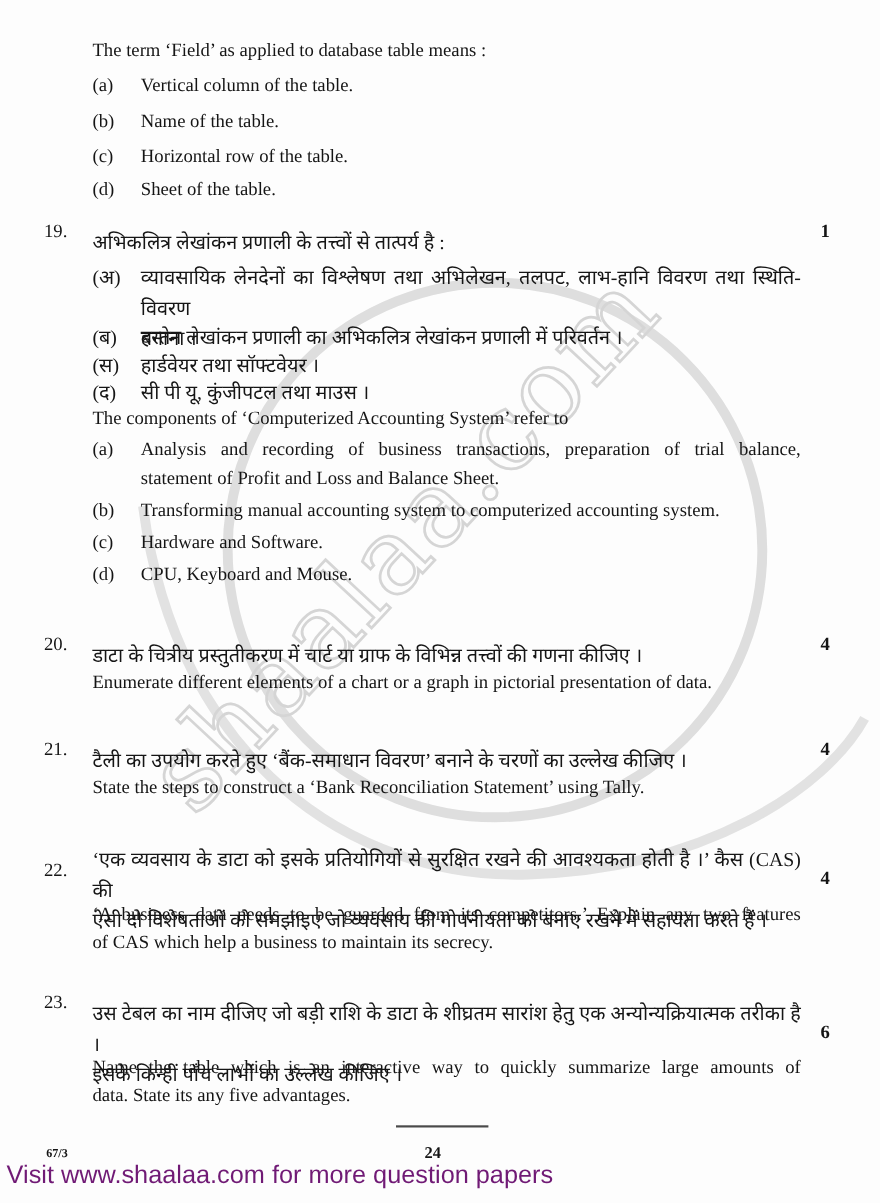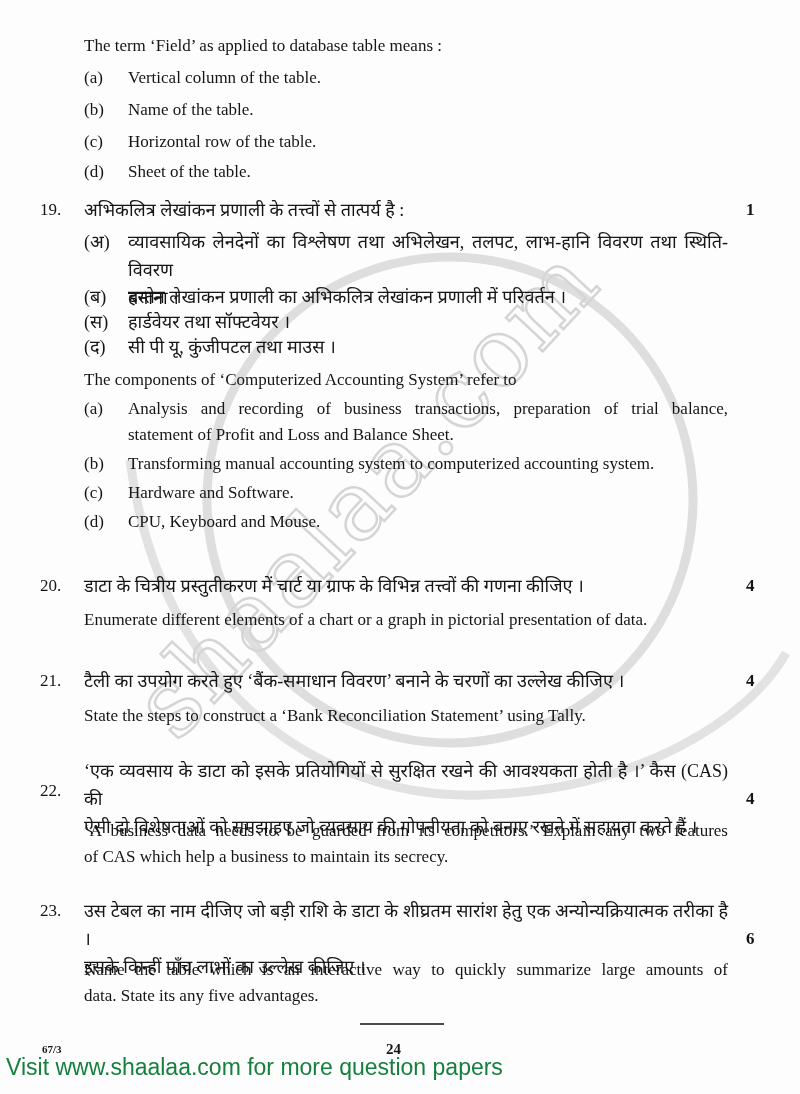--- a/index.html
+++ b/index.html
@@ -8,36 +8,36 @@
     width:800px;height:1094px;
     margin:0 auto;
     background:#fdfdfd;
     font-family:"Liberation Serif","DejaVu Serif",serif;
     color:#151515;
     overflow:hidden;
   }
   .abs{position:absolute;}
   .wm{position:absolute;left:0;top:0;pointer-events:none;}
   .stem{font-size:17px;line-height:28px;}
-  .hindi{font-size:18px;line-height:28px;}
+  .hindi{font-size:18px;line-height:28px;margin-top:10px;}
   .en{font-size:17px;line-height:26px;}
   .qnum{left:40px;width:40px;font-size:17px;line-height:28px;}
   .mark{left:746px;font-weight:bold;font-size:17px;line-height:28px;}
   .optrow{left:84px;width:644px;display:flex;}
   .olabel{flex:0 0 44px;}
   .otext{flex:1 1 auto;}
   .block{left:84px;width:644px;}
   .jline{text-align:justify;text-align-last:justify;}
   .footline{left:360px;width:84px;border-top:2px solid #4a4a4a;height:0;}
   .setcode{left:42px;font-weight:bold;font-size:11px;line-height:18px;}
   .pagenum{left:386px;font-weight:bold;font-size:15px;line-height:18px;}
   .promo{
     left:6px;width:640px;
     font-family:"Liberation Sans","DejaVu Sans",sans-serif;
-    font-size:23px;line-height:26px;color:#15803d;
+    font-size:23px;line-height:26px;color:#701a75;
   }
 </style>
 </head>
 <body>
 
 <div class="page">
 
   <svg class="wm" width="800" height="1094" viewBox="0 0 800 1094">
     <g opacity="0.85">
       <circle cx="450" cy="500" r="243" fill="none" stroke="#d9d9d9" stroke-width="9"></circle>

